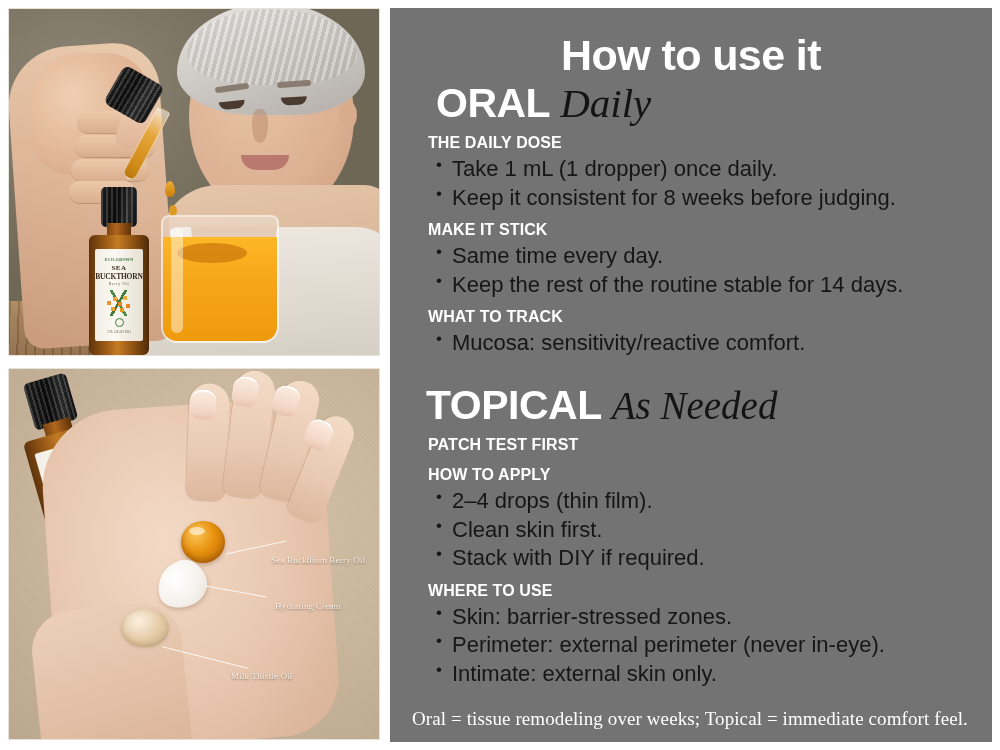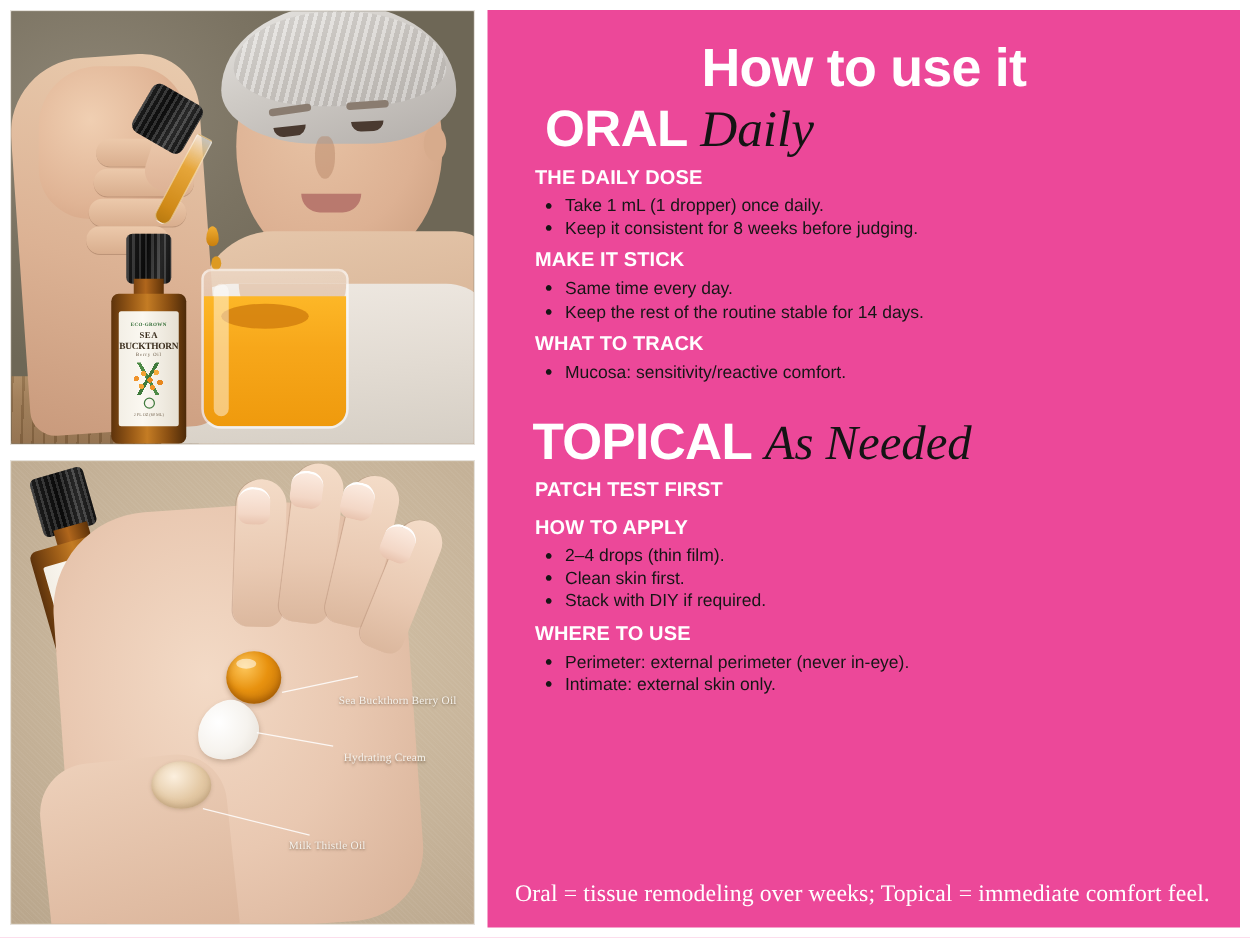--- a/index.html
+++ b/index.html
@@ -267,21 +267,21 @@
     font-size:9px; letter-spacing:.2px; white-space:nowrap;
     text-shadow: 0 1px 2px rgba(60,40,20,.55);
   }
   .sl1 { left:262px; top:186px; }
   .sl2 { left:254px; top:232px;padding-left:12px; }
   .sl3 { left:222px; top:302px; }
 
   
   .right-panel {
     flex: 1 1 auto;
-    background: #ec4899;
+    background: #737373;
     padding: 16px 22px 14px 22px;
     display: flex; flex-direction: column;
     color: #1c1c1c;
   }
   .title {
     text-align: center;
     color: #ffffff;
     font-size: 43px;
     font-weight: bold;
     letter-spacing: -0.6px;
@@ -305,21 +305,21 @@
 
   .block { margin-left: 16px; margin-bottom: 13px; }
   .block.tight { margin-bottom: 9px; }
   .block-head {
     color:#ffffff; font-weight:bold; font-size:16px;
     letter-spacing:0.1px; margin-bottom:3px; text-transform:uppercase;
   }
   ul.bullets { list-style:none; margin:0; padding:0; }
   ul.bullets li {
     position:relative; padding-left:24px; color:#161616;
-    font-size:14px; line-height:1.30;
+    font-size:22px; line-height:1.30;
   }
   ul.bullets li::before{
     content:"•"; position:absolute; left:8px; top:-1px;
     color:#161616; font-size:17px; line-height:1.30;
   }
   .footnote {
     margin-top:auto; padding-top:10px;
     color:#ffffff; font-family:"Liberation Serif", serif;
     font-size:19px; line-height:1.2; letter-spacing:.1px;
   }
@@ -472,20 +472,21 @@
       <ul class="bullets">
         <li>2–4 drops (thin film).</li>
         <li>Clean skin first.</li>
         <li>Stack with DIY if required.</li>
       </ul>
     </div>
 
     <div class="block tight">
       <div class="block-head">WHERE TO USE</div>
       <ul class="bullets">
+        <li>Skin: barrier-stressed zones.</li>
         <li>Perimeter: external perimeter (never in-eye).</li>
         <li>Intimate: external skin only.</li>
       </ul>
     </div>
 
     <div class="footnote">Oral = tissue remodeling over weeks; Topical = immediate comfort feel.</div>
   </div>
 </div>
 
 </body></html>

